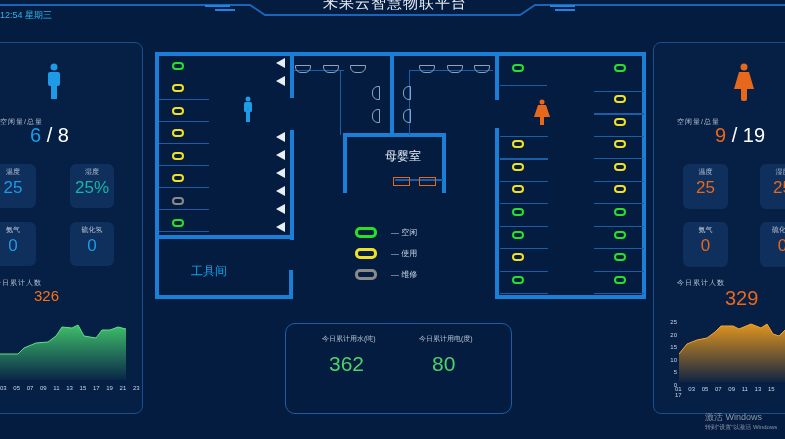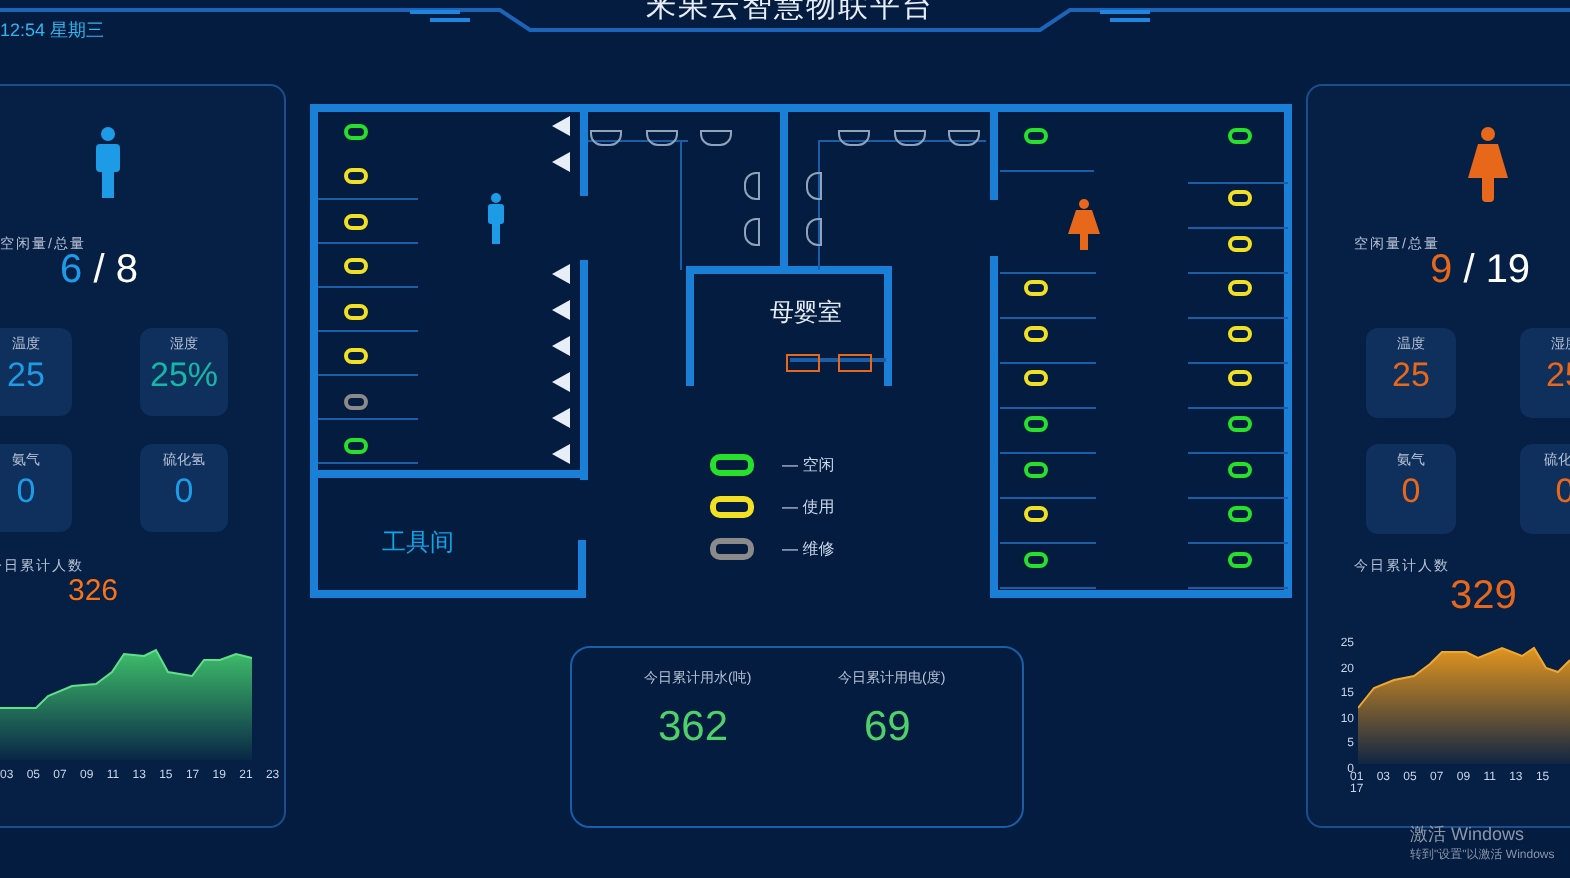--- a/index.html
+++ b/index.html
@@ -183,21 +183,21 @@
   <div class="stall g abs" style="top:212px"></div>
 </div>
 <div class="abs" style="left:500px;top:85px;width:47px;height:1px;background:#1a5ea8"></div>
 <div class="abs" style="left:500px;top:136px;width:48px;height:160px;background:repeating-linear-gradient(to bottom,#1a5ea8 0,#1a5ea8 1px,transparent 1px,transparent 22.5px)"></div>
 <div class="abs" style="left:594px;top:91px;width:50px;height:205px;background:repeating-linear-gradient(to bottom,#1a5ea8 0,#1a5ea8 1px,transparent 1px,transparent 22.5px)"></div>
 
 <div class="abs infobox" style="left:285px;top:323px;width:227px;height:91px"></div>
 <div class="abs" style="left:322px;top:334px;font-size:7px;color:#b5c1d3">今日累计用水(吨)</div>
 <div class="abs" style="left:329px;top:352px;font-size:21px;color:#4fd16a">362</div>
 <div class="abs" style="left:419px;top:334px;font-size:7px;color:#b5c1d3">今日累计用电(度)</div>
-<div class="abs" style="left:432px;top:352px;font-size:21px;color:#4fd16a">69</div>
+<div class="abs" style="left:432px;top:352px;font-size:21px;color:#4fd16a">80</div>
 
 <div class="abs panel" style="left:653px;top:42px;width:150px;height:372px"></div>
 <svg class="abs" style="left:732px;top:63px" width="24" height="40">
     <circle cx="12" cy="4" r="3.5" fill="#e8681b"></circle>
     <path d="M7 9 H17 L22 26 H2 Z" fill="#e8681b"></path>
     <rect x="9" y="24" width="6" height="14" rx="2" fill="#e8681b"></rect>
   </svg>
 <div class="abs lbl" style="left:677px;top:117px">空闲量/总量</div>
 <div class="abs" style="left:715px;top:124px;font-size:20px">
   <span style="color:#e8681b">9</span>

